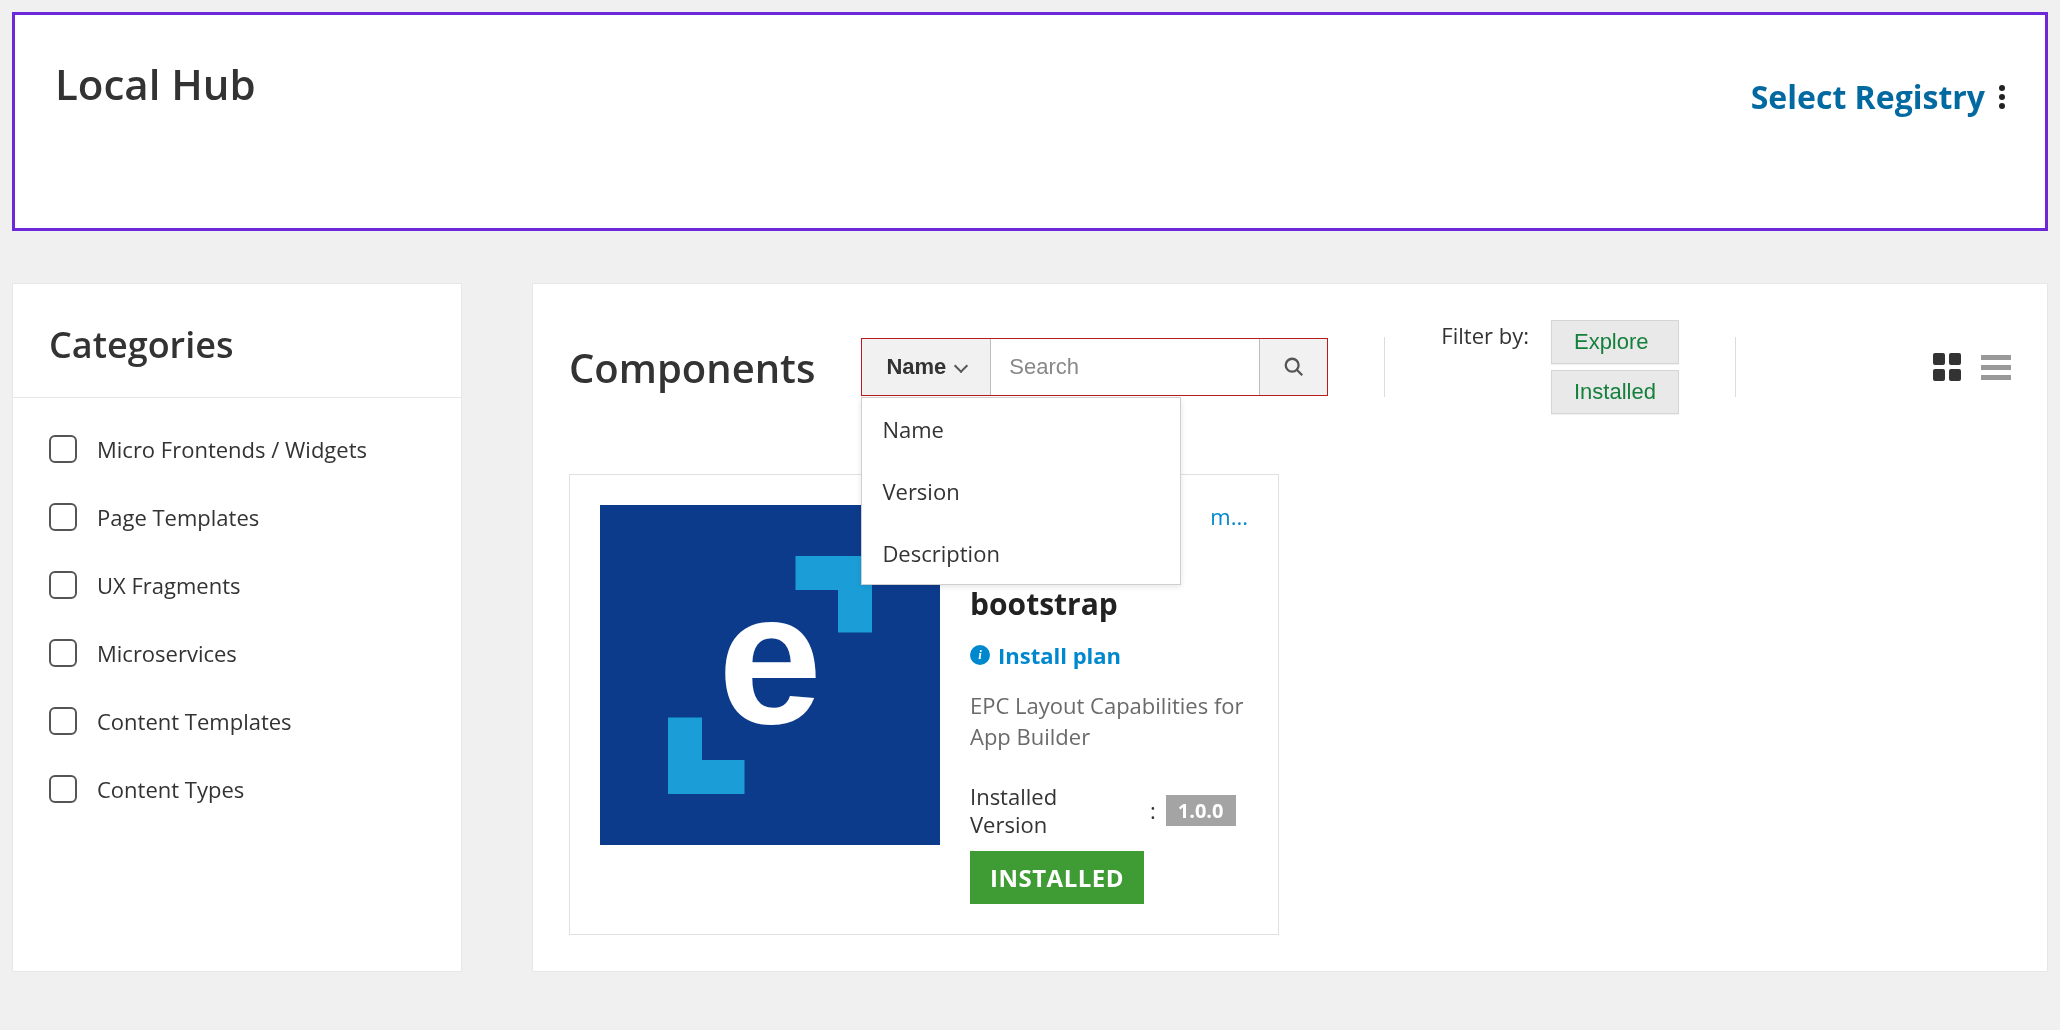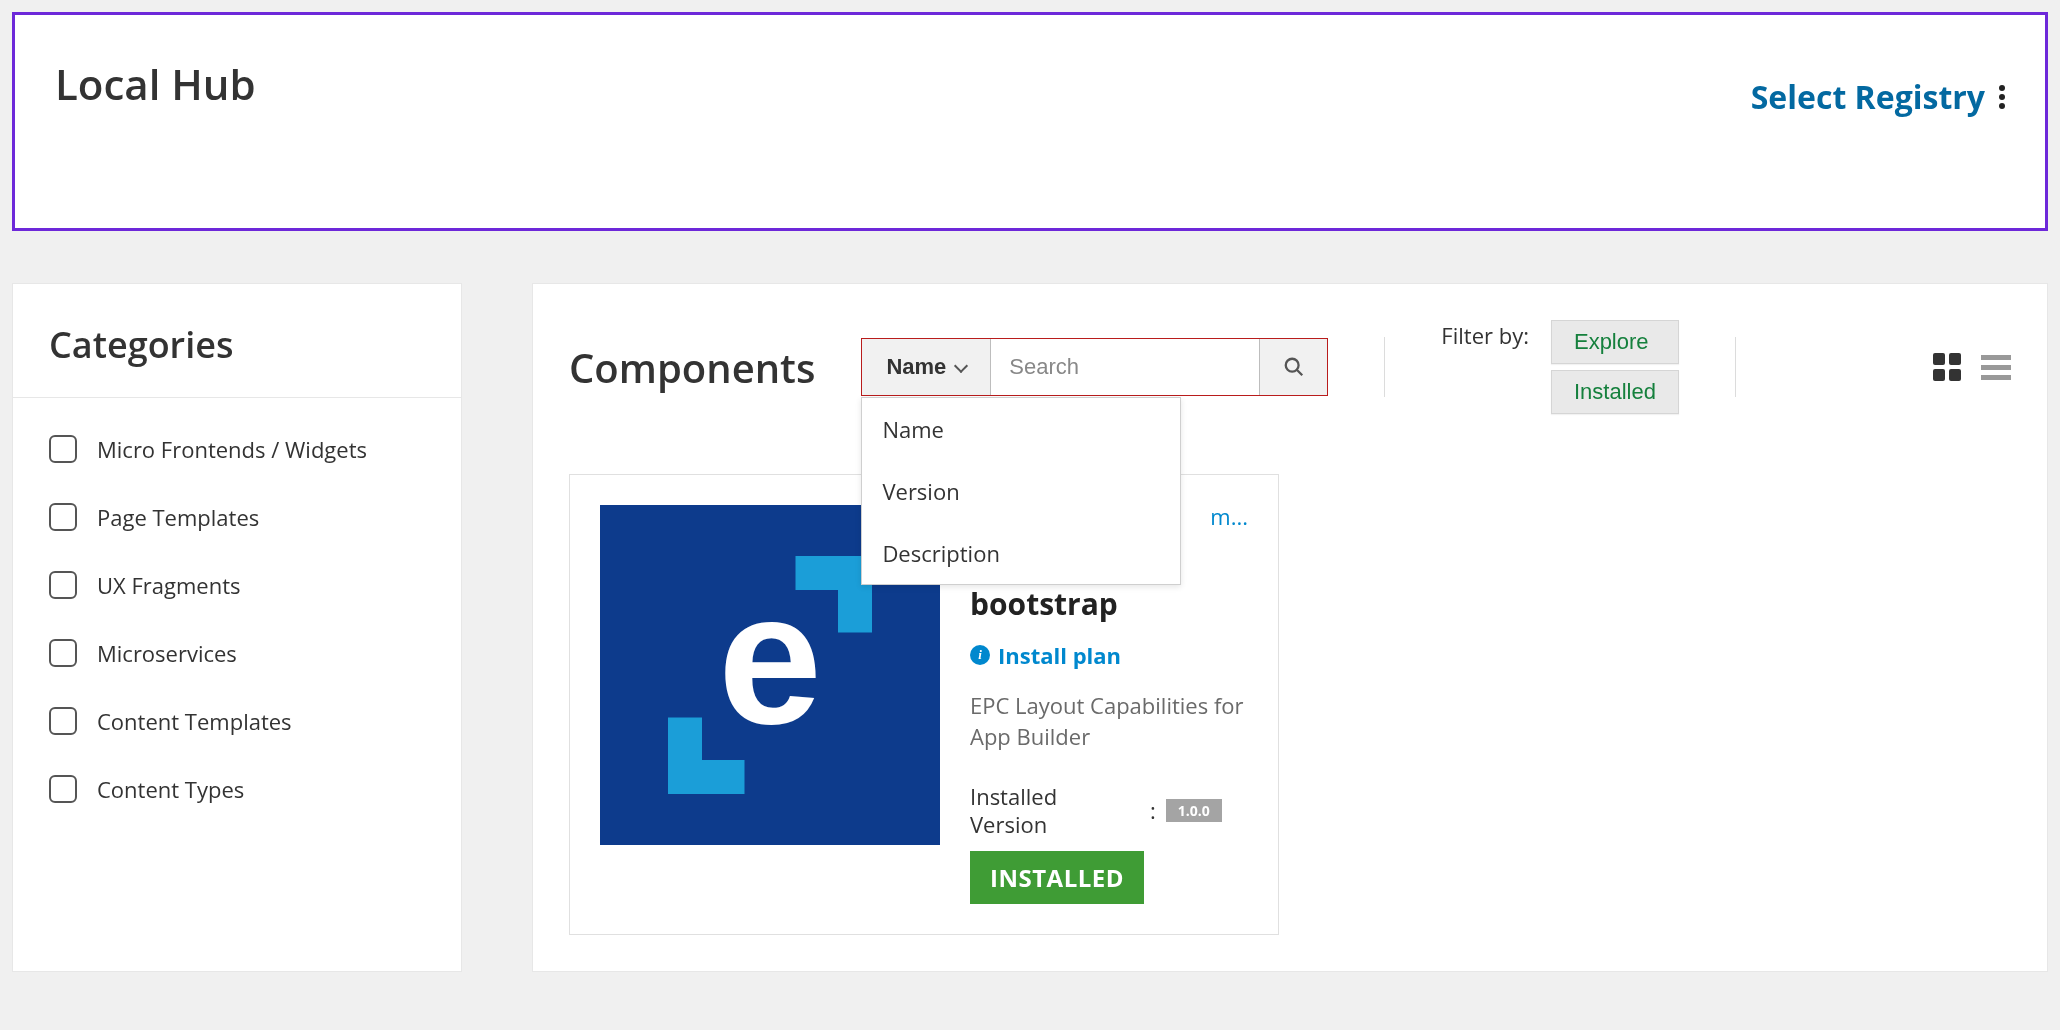--- a/index.html
+++ b/index.html
@@ -294,21 +294,21 @@
   font-size: 22px;
   color: #333;
 }
 .version-label { width: 170px; line-height: 1.3; }
 .version-colon { margin: 0 10px; }
 .version-badge {
   background: #a4a4a4;
   color: #fff;
   padding: 2px 12px;
   font-weight: 700;
-  font-size: 14px;
+  font-size: 20px;
 }
 .installed-pill {
   background: #3f9c35;
   color: #fff;
   font-weight: 700;
   font-size: 24px;
   padding: 10px 20px;
   display: inline-block;
   margin-top: 12px;
   letter-spacing: 0.5px;

